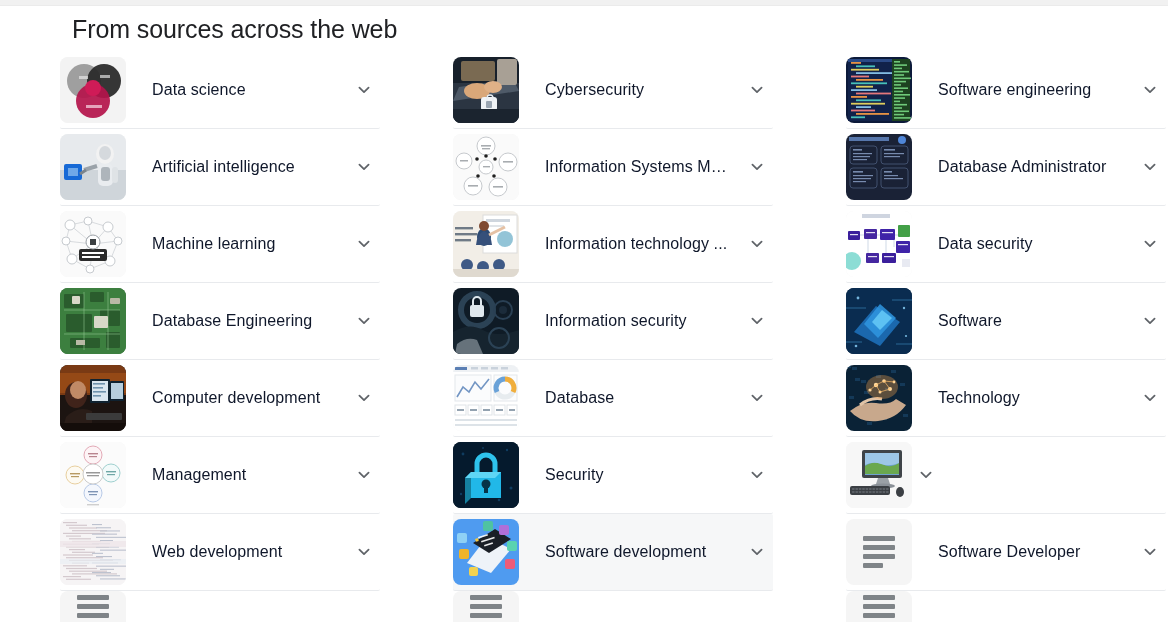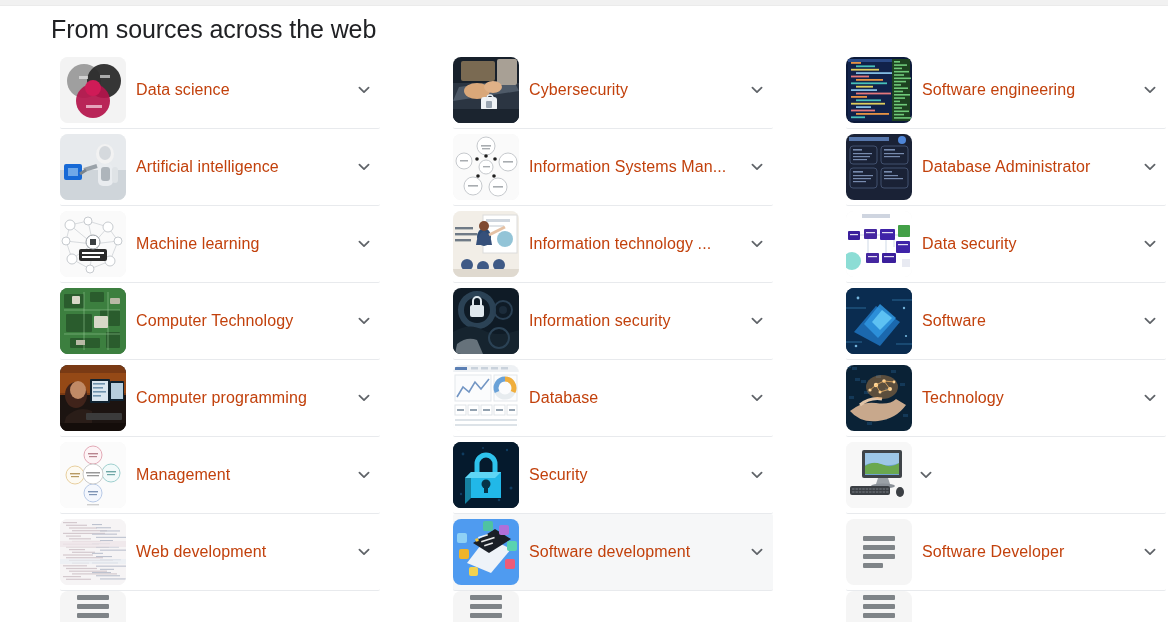--- a/index.html
+++ b/index.html
@@ -24,21 +24,21 @@
   .top-strip {
     position: absolute;
     top: 0; left: 0;
     width: 1168px;
     height: 5px;
     background: #f1f1f1;
     border-bottom: 1px solid #ebebeb;
   }
   .page-title {
     position: absolute;
-    left: 51px;
+    left: 72px;
     top: 13px;
     font-size: 25px;
     line-height: 32px;
     font-weight: 400;
     color: #202124;
     letter-spacing: -0.1px;
     white-space: nowrap;
     text-align: right;
   }
   .columns {
@@ -77,22 +77,22 @@
     flex: 0 0 66px;
     border-radius: 8px;
     overflow: hidden;
     position: relative;
     background: #f5f5f5;
   }
   .row .label {
     flex: 1 1 auto;
     font-size: 16px;
     line-height: 22px;
-    color: #c2410c;
-    margin-left: 10px;
+    color: #0f172a;
+    margin-left: 26px;
     padding-right: 8px;
     white-space: nowrap;
     overflow: hidden;
     text-overflow: ellipsis;
     letter-spacing: 0.1px;
   }
   .row .chev {
     flex: 0 0 28px;
     width: 28px;
     height: 28px;
@@ -237,21 +237,21 @@
       <g fill="#d8d8c8">
         <rect x="34" y="28" width="14" height="12" rx="1"></rect>
         <rect x="12" y="8" width="8" height="8" rx="1"></rect>
       </g>
       <g fill="#b9b9a6">
                 <rect x="50" y="10" width="10" height="6" rx="1"></rect>
                 <rect x="16" y="52" width="9" height="5"></rect>
               </g>
             </svg>
           </div>
-          <div class="label">Computer Technology</div>
+          <div class="label">Database Engineering</div>
           <div class="chev">
             <svg width="20" height="20" viewBox="0 0 24 24" aria-hidden="true">
               <path d="M6.5 9.2 L12 14.6 L17.5 9.2" fill="none" stroke="#5f6368" stroke-width="2.1" stroke-linecap="round" stroke-linejoin="round"></path>
             </svg>
           </div>
         </div>
         <div class="row">
           <div class="thumb">
             <svg class="tn" viewBox="0 0 66 66">
               <rect width="66" height="66" fill="#1c1411"></rect>
@@ -267,21 +267,21 @@
               </g>
       <rect x="50" y="16" width="14" height="20" rx="1" fill="#0f2230"></rect>
       <rect x="51" y="18" width="12" height="16" fill="#b7cedd"></rect>
       <ellipse cx="16" cy="30" rx="11" ry="13" fill="#40231a"></ellipse>
       <ellipse cx="18" cy="25" rx="8" ry="9" fill="#c08a66"></ellipse>
       <path d="M6 52 q12 -12 26 -6 l0 20 H2 Z" fill="#2a1d18"></path>
       <rect x="26" y="48" width="36" height="7" rx="1" fill="#3b3b3b"></rect>
       <rect x="0" y="58" width="66" height="8" fill="#140d0a"></rect>
             </svg>
           </div>
-          <div class="label">Computer programming</div>
+          <div class="label">Computer development</div>
           <div class="chev">
             <svg width="20" height="20" viewBox="0 0 24 24" aria-hidden="true">
               <path d="M6.5 9.2 L12 14.6 L17.5 9.2" fill="none" stroke="#5f6368" stroke-width="2.1" stroke-linecap="round" stroke-linejoin="round"></path>
             </svg>
           </div>
         </div>
         <div class="row">
           <div class="thumb">
             <svg class="tn" viewBox="0 0 66 66">
               <rect width="66" height="66" fill="#fbfbfb"></rect>

